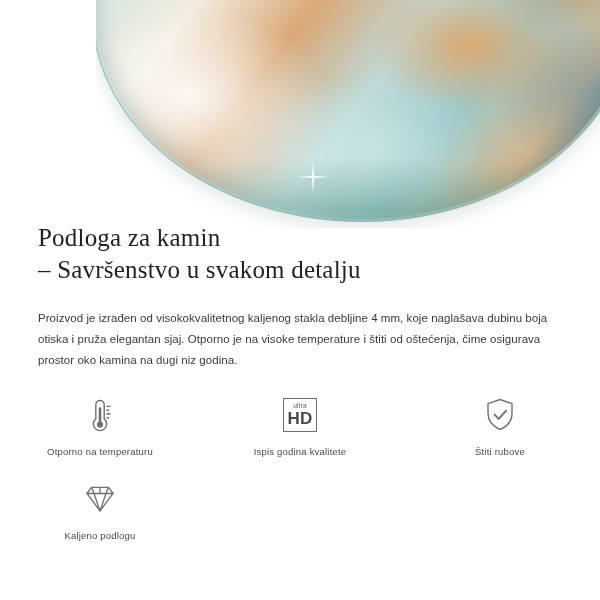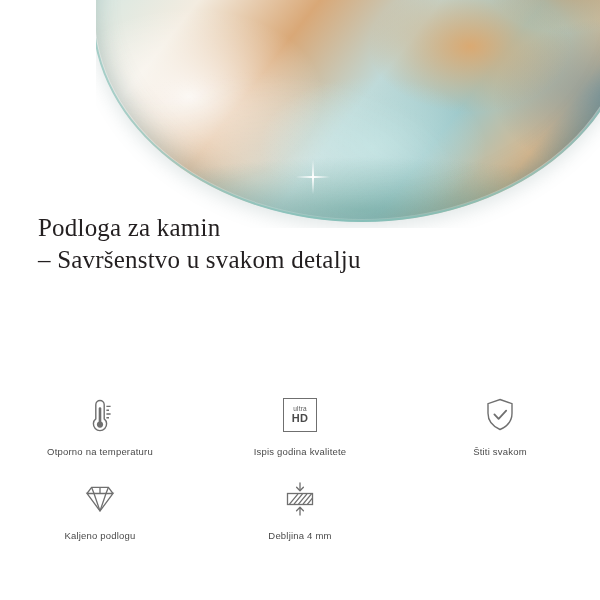--- a/index.html
+++ b/index.html
@@ -104,21 +104,21 @@
     position: absolute;
     left: 0; top: 0;
     width: 96px; height: 228px;
     background: #ffffff;
   }
 
   
   .content {
     position: absolute;
     left: 0;
-    top: 212px;
+    top: 222px;
     width: 600px;
   }
 
   .title {
     padding: 0 38px;
     font-family: "Liberation Serif", serif;
     font-size: 25px;
     line-height: 32px;
     color: #231f20;
     font-weight: 400;
@@ -180,21 +180,21 @@
     align-items: center;
     justify-content: center;
     line-height: 1;
   }
   .ultrahd .u {
     font-size: 6.5px;
     color: #5a5a5a;
     letter-spacing: 0.2px;
   }
   .ultrahd .hd {
-    font-size: 11px;
+    font-size: 17px;
     font-weight: bold;
     color: #4a4a4a;
     letter-spacing: 0.3px;
     margin-top: 1px;
   }
 
   svg { display: block; }
 </style>
 </head>
 <body>
@@ -206,20 +206,21 @@
     <div class="hero-rim"></div>
     <div class="hero-left-shade"></div>
     <div class="hero-sparkle"></div>
   </div>
 
   <div class="content">
     <h1 class="title">
       <span>Podloga za kamin</span>
       <span class="line2">– Savršenstvo u svakom detalju</span>
     </h1>
+    <p class="body-copy">Proizvod je izrađen od visokokvalitetnog kaljenog stakla debljine 4 mm, koje naglašava dubinu boja otiska i pruža elegantan sjaj. Otporno je na visoke temperature i štiti od oštećenja, čime osigurava prostor oko kamina na dugi niz godina.</p>
   </div>
 
   <div class="features">
 
     <div class="feature">
       <div class="feature-icon">
         <svg width="40" height="42" viewBox="0 0 40 42" fill="none" stroke="#6f6f6f" stroke-width="1.4">
           <path d="M20 6.5 a4.2 4.2 0 0 1 4.2 4.2 v14.2 a6.6 6.6 0 1 1 -8.4 0 V10.7 A4.2 4.2 0 0 1 20 6.5 z"></path>
           <path d="M20 14.5 v13.5" stroke-width="2.6" stroke-linecap="round"></path>
           <circle cx="20" cy="30.6" r="3.1" fill="#6f6f6f" stroke="none"></circle>
@@ -239,44 +240,31 @@
       <div class="feature-label">Ispis godina kvalitete</div>
     </div>
 
     <div class="feature">
       <div class="feature-icon">
         <svg width="40" height="42" viewBox="0 0 40 42" fill="none" stroke="#6f6f6f" stroke-width="1.4">
           <path d="M20 5.5 l12 4.2 v9.6 c0 8.2 -5.3 13.3 -12 16.2 c-6.7 -2.9 -12 -8 -12 -16.2 V9.7 z"></path>
           <path d="M14.4 20.4 l4.2 4.4 l7.6 -8.2" stroke-width="1.8" stroke-linecap="round" stroke-linejoin="round"></path>
         </svg>
       </div>
-      <div class="feature-label">Štiti svakom</div>
+      <div class="feature-label">Štiti rubove</div>
     </div>
 
     <div class="feature">
       <div class="feature-icon">
         <svg width="42" height="38" viewBox="0 0 42 38" fill="none" stroke="#6f6f6f" stroke-width="1.3">
           <path d="M8 13.5 h26 L21 31 z"></path>
           <path d="M8 13.5 l4.6 -6.2 h16.8 l4.6 6.2"></path>
           <path d="M12.6 7.3 l2.4 6.2 M29.4 7.3 l-2.4 6.2 M21 7.3 v6.2"></path>
           <path d="M15 13.5 L21 31 M27 13.5 L21 31"></path>
         </svg>
       </div>
       <div class="feature-label">Kaljeno podlogu</div>
     </div>
 
 
-    <div class="feature">
-      <div class="feature-icon">
-        <svg width="42" height="40" viewBox="0 0 42 40" fill="none" stroke="#6f6f6f" stroke-width="1.3">
-          <path d="M21 4 v7" stroke-linecap="round"></path>
-          <path d="M17.6 8.2 L21 11.8 L24.4 8.2" stroke-linecap="round" stroke-linejoin="round"></path>
-          <path d="M21 36 v-7" stroke-linecap="round"></path>
-          <path d="M17.6 31.8 L21 28.2 L24.4 31.8" stroke-linecap="round" stroke-linejoin="round"></path>
-          <rect x="8.5" y="14.5" width="25" height="11"></rect>
-          <path d="M10.5 25.2 L19 14.8 M15 25.2 L23.5 14.8 M19.5 25.2 L28 14.8 M24 25.2 L32.5 14.8 M28.5 25.2 L33.4 19.2"></path>
-        </svg>
-      </div>
-      <div class="feature-label">Debljina 4 mm</div>
-    </div>
 
   </div>
 </div>
 
 </body></html>

